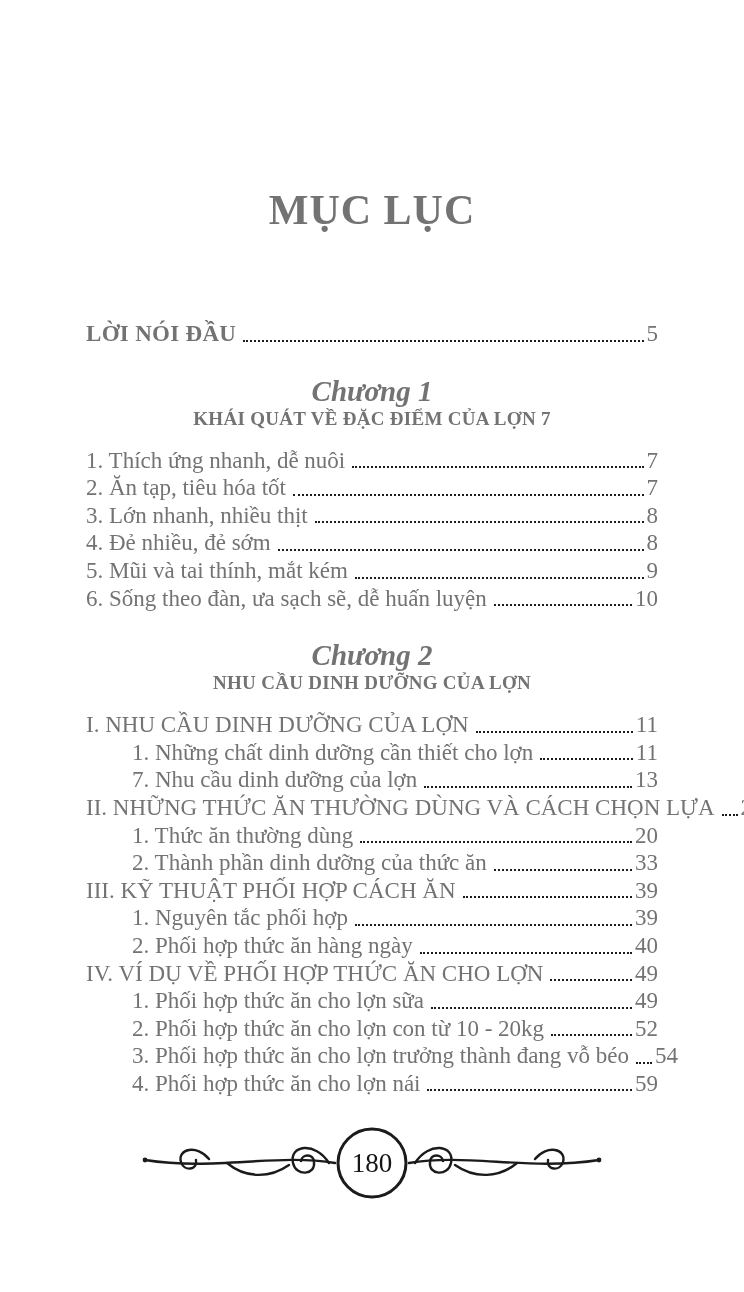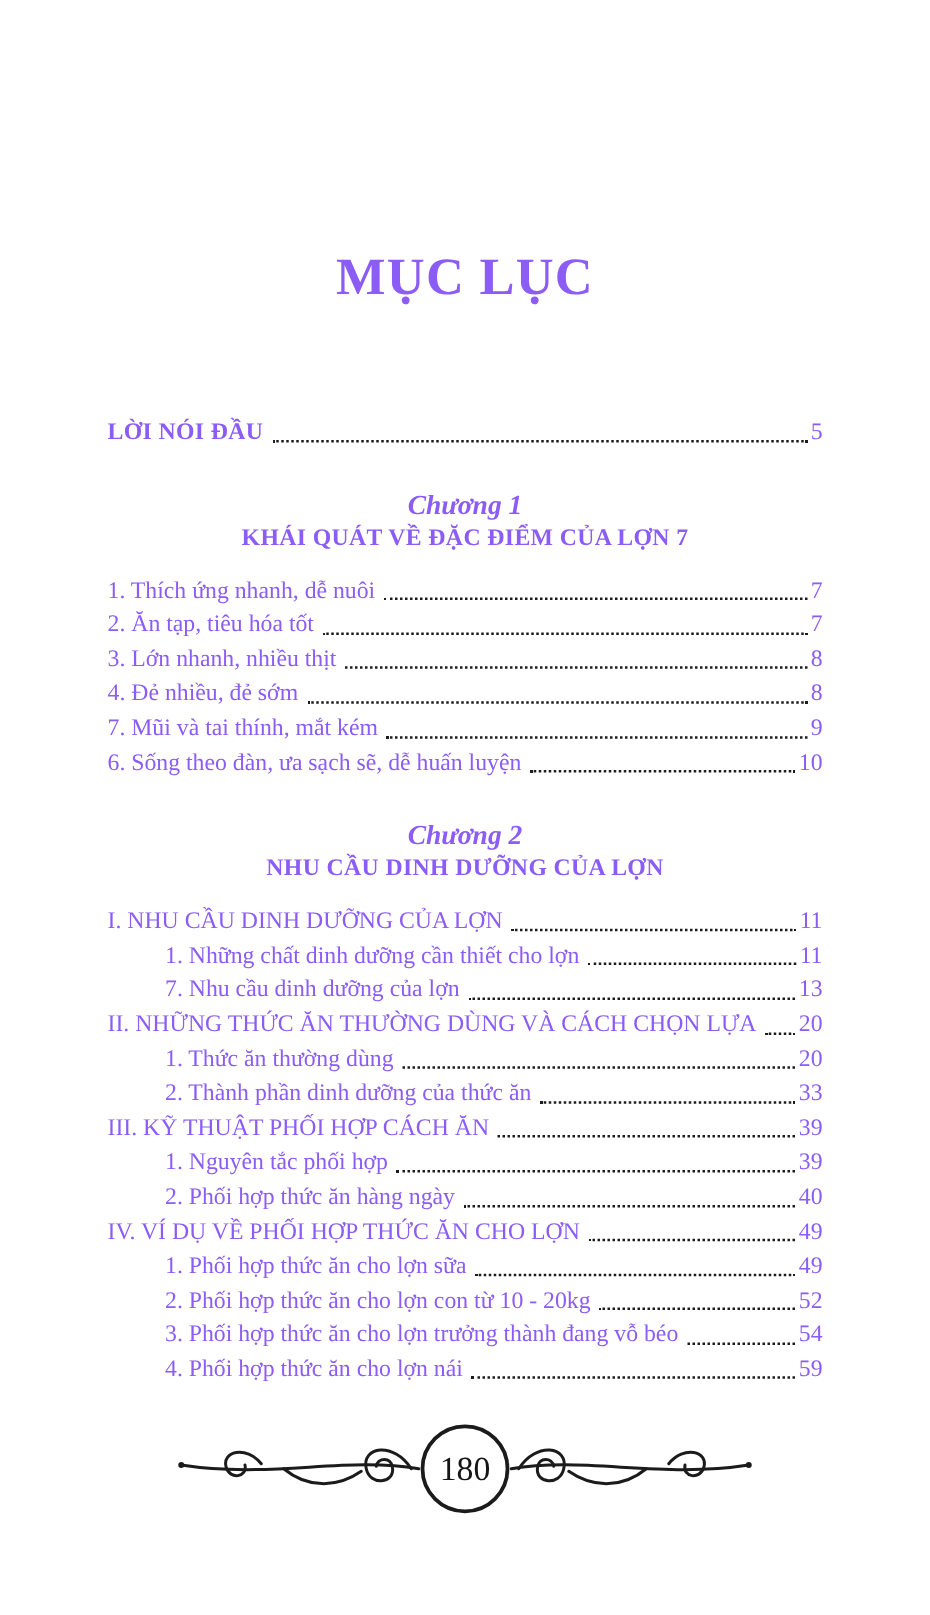--- a/index.html
+++ b/index.html
@@ -7,42 +7,42 @@
     padding: 0;
     background: #e9e9e9;
   }
   .page {
     position: relative;
     width: 744px;
     height: 1292px;
     margin: 0 auto;
     background: #ffffff;
     box-sizing: border-box;
-    padding: 12px 86px;
+    padding: 0 86px;
     font-family: "Liberation Serif", "DejaVu Serif", serif;
-    color: #8b5cf6;
+    color: #737373;
     overflow: hidden;
   }
   .title-wrap {
     padding-top: 186px;
     text-align: center;
   }
   .title {
     margin: 0;
     font-size: 42px;
     font-weight: bold;
     letter-spacing: 1px;
   }
   .toc {
     margin-top: 86px;
   }
   .row {
     display: flex;
     align-items: baseline;
-    font-size: 19px;
+    font-size: 23px;
     line-height: 27.6px;
     white-space: nowrap;
   }
   .row.bold .label {
     font-weight: bold;
     letter-spacing: 0.3px;
   }
   .row.lvl1 {
     padding-left: 46px;
     align-items: flex-end;
@@ -58,21 +58,21 @@
     margin: 0 3px 6px 7px;
   }
   .pg {
     flex: 0 0 auto;
   }
   .chapter {
     text-align: center;
     margin: 30px 0 15px 0;
   }
   .ch-line1 {
-    font-size: 22px;
+    font-size: 29px;
     font-weight: bold;
     font-style: italic;
     line-height: 27px;
   }
   .ch-line2 {
     font-size: 19px;
     font-weight: bold;
     letter-spacing: 0.3px;
     line-height: 27px;
   }
@@ -117,21 +117,21 @@
         <span class="label">3. Lớn nhanh, nhiều thịt</span>
         <span class="dots"></span>
         <span class="pg">8</span>
       </div>
       <div class="row lvl0">
         <span class="label">4. Đẻ nhiều, đẻ sớm</span>
         <span class="dots"></span>
         <span class="pg">8</span>
       </div>
       <div class="row lvl0">
-        <span class="label">7. Mũi và tai thính, mắt kém</span>
+        <span class="label">5. Mũi và tai thính, mắt kém</span>
         <span class="dots"></span>
         <span class="pg">9</span>
       </div>
       <div class="row lvl0">
         <span class="label">6. Sống theo đàn, ưa sạch sẽ, dễ huấn luyện</span>
         <span class="dots"></span>
         <span class="pg">10</span>
       </div>
       <div class="chapter">
         <div class="ch-line1">Chương 2</div>

